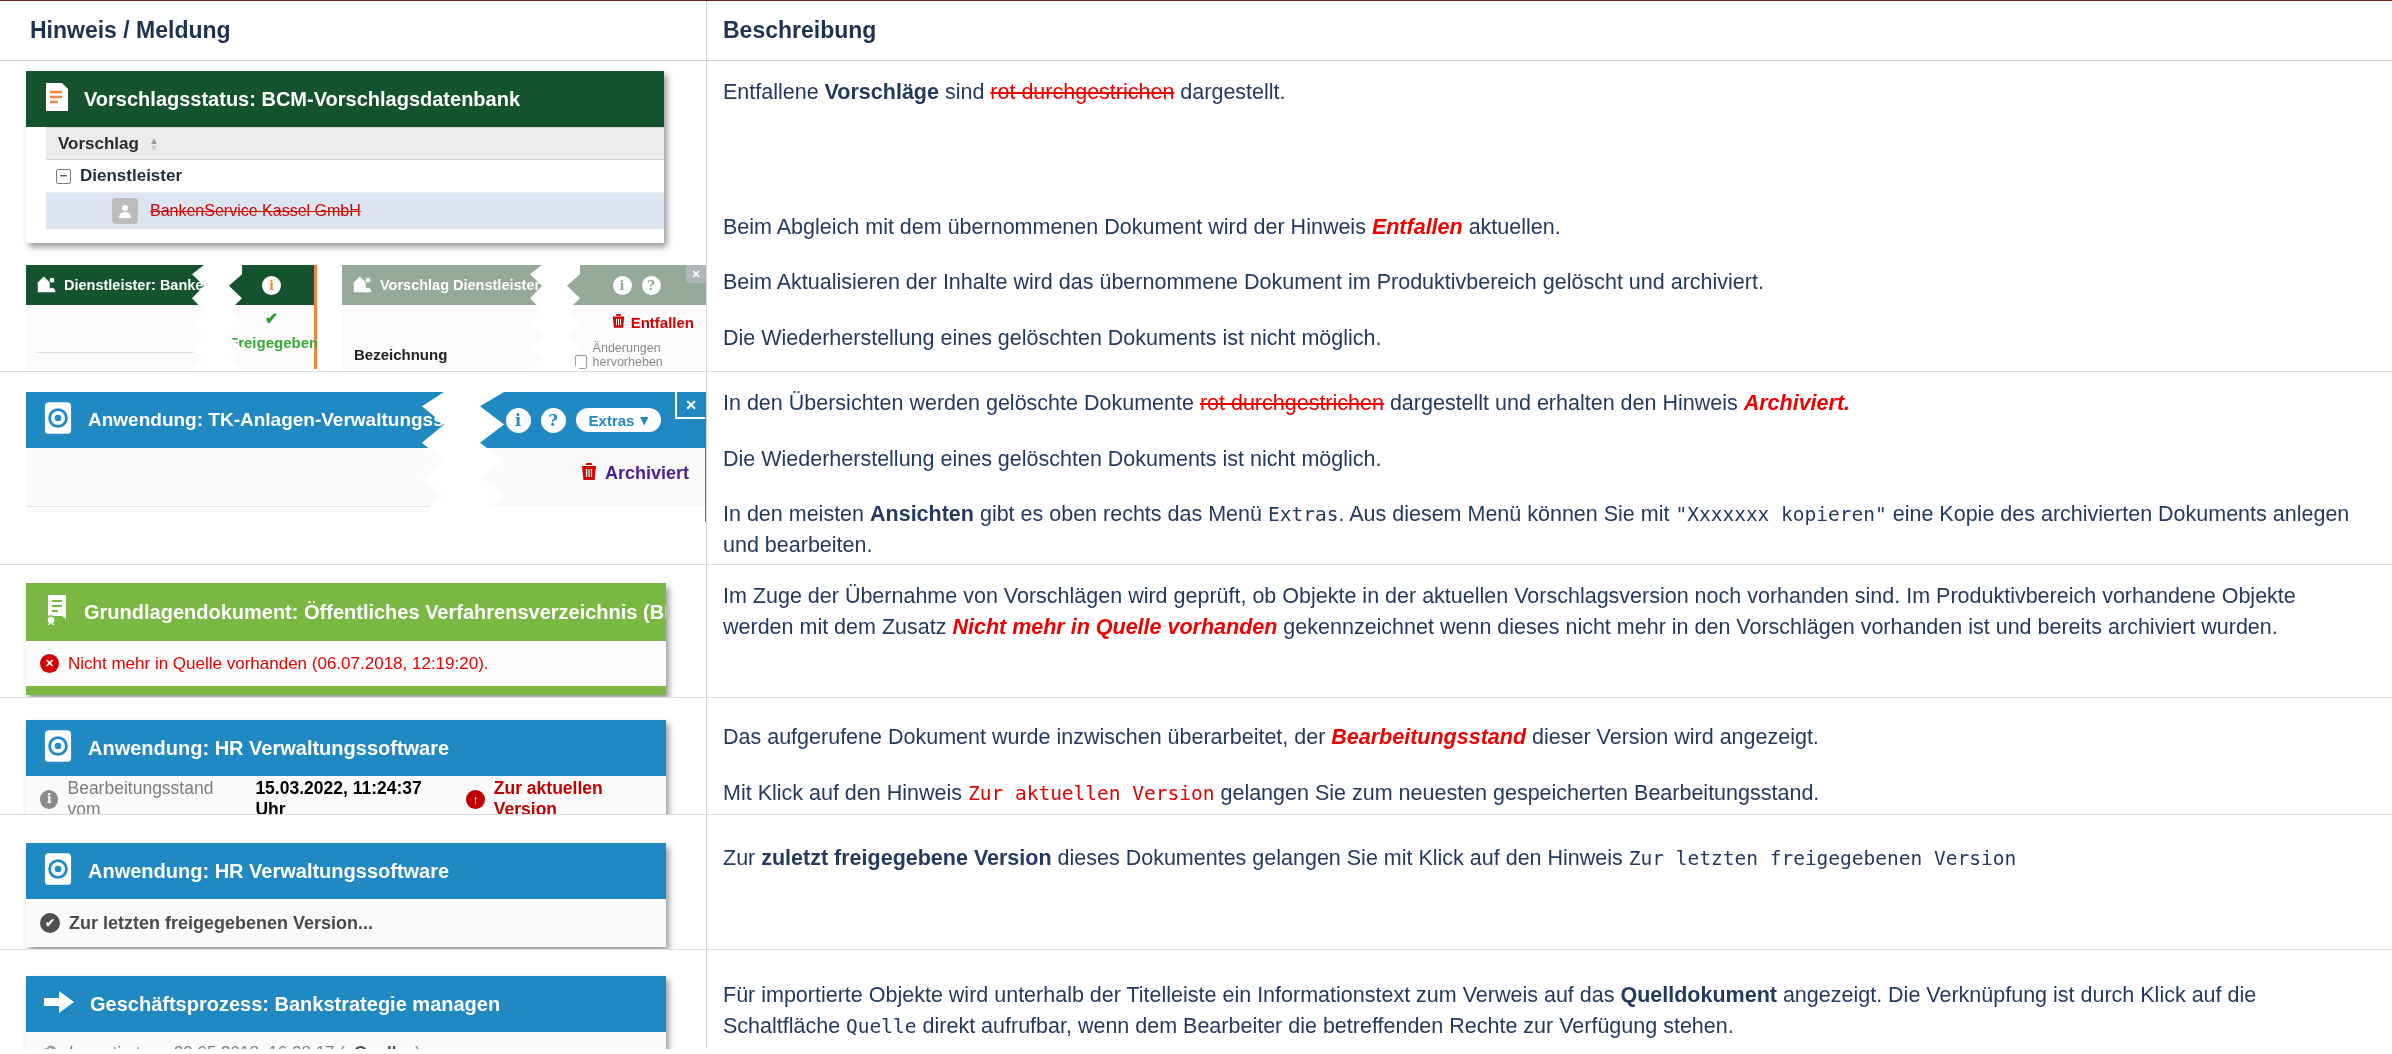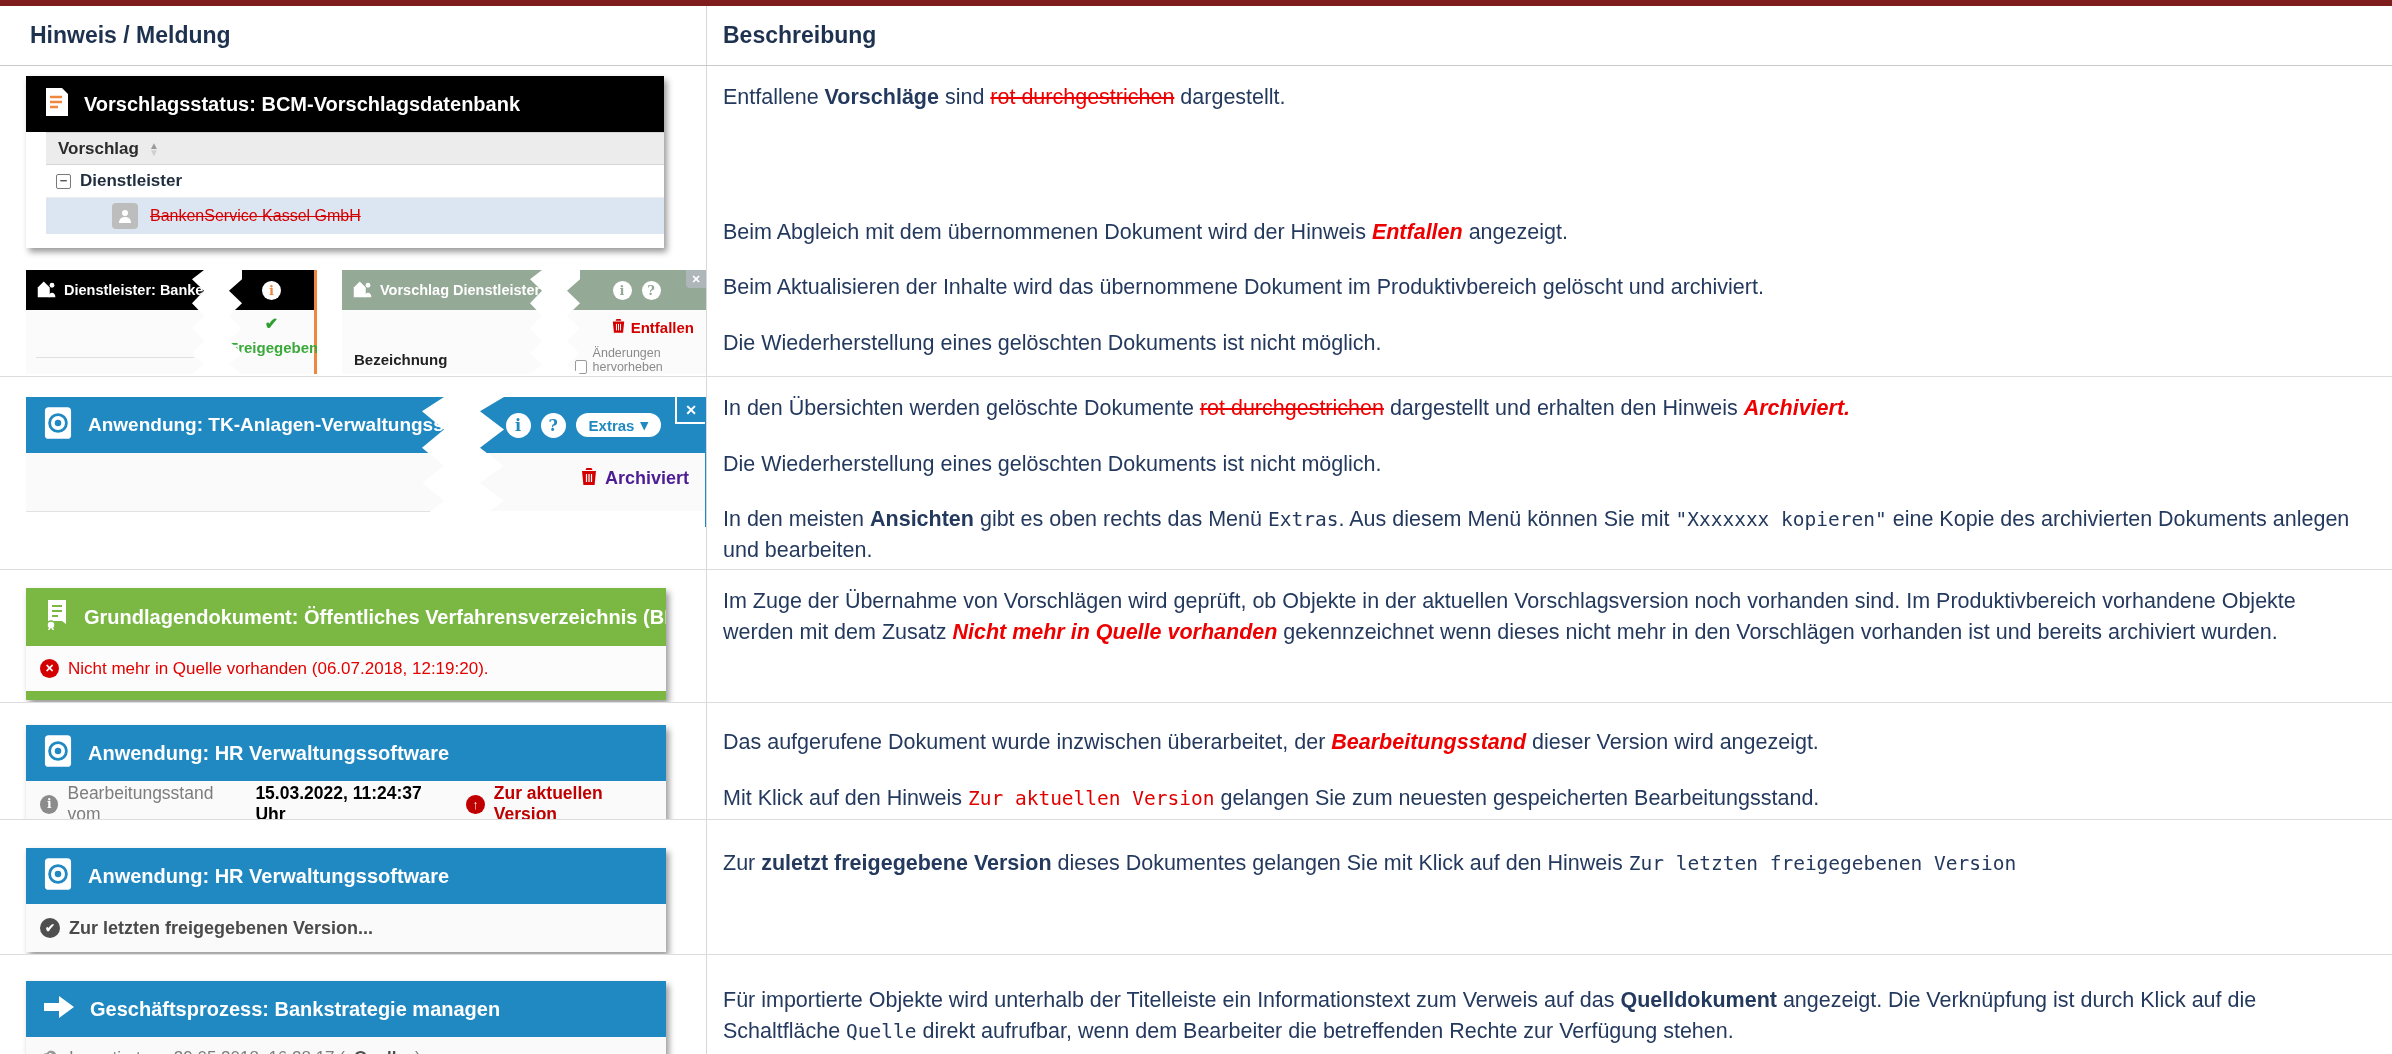--- a/index.html
+++ b/index.html
@@ -1,19 +1,19 @@
 <!DOCTYPE html>
 <html><head>
 <meta charset="utf-8">
 <style>
   * { box-sizing: border-box; margin: 0; padding: 0; }
   html,body { background:#fff; }
   body { font-family:"Liberation Sans", sans-serif; width:2392px; height:1054px; overflow:hidden; }
 
-  .help-table { width:2392px; height:1054px; border-top:6px solid #7f1d1d; }
+  .help-table { width:2392px; height:1054px; border-top:1px solid #7f1d1d; }
   .thead { display:flex; height:60px; border-bottom:1px solid #c9c9c9; align-items:center; }
   .hcell { font-weight:bold; color:#1e3250; font-size:23px; }
   .hcell.left { width:707px; padding-left:30px; align-self:stretch; display:flex; align-items:center; border-right:1px solid #d8d8d8; }
   .hcell.right { flex:1; padding-left:16px; }
 
   .trow { display:flex; border-bottom:1px solid #dcdcdc; }
   .trow:last-child { border-bottom:none; }
   .cell-left { width:707px; border-right:1px solid #d8d8d8; position:relative; overflow:hidden; }
   .cell-right { flex:1; padding:16px 24px 0 16px; color:#24395e; font-size:21.5px; overflow:hidden; }
 
@@ -34,21 +34,21 @@
   .dpara.gap-before { margin-top:104px; }
   .seg-b { font-weight:bold; }
   .seg-rs { color:#ee0000; text-decoration:line-through; }
   .seg-ri { color:#ee0000; font-style:italic; font-weight:600; }
   .seg-m { font-family:"DejaVu Sans Mono","Liberation Mono",monospace; font-size:19.5px; }
   .seg-mr { font-family:"DejaVu Sans Mono","Liberation Mono",monospace; font-size:19.5px; color:#e00000; }
 
   
   .panel { background:#fff; filter:drop-shadow(3px 4px 3px rgba(0,0,0,.40)); }
   .phead { height:56px; display:flex; align-items:center; gap:16px; padding:0 18px; color:#fff; font-weight:bold; font-size:20px; white-space:nowrap; overflow:hidden; }
-  .bg-orange { background:#000000; } .bg-blue { background:#2189C2; }
+  .bg-orange { background:#14532d; } .bg-blue { background:#2189C2; }
   .bg-green  { background:#7AB843; } .bg-sage { background:#95A997; }
 
   
   .tree-panel { width:638px; }
   .tree-inner { margin-left:20px; }
   .tbl-hdr { height:33px; background:#ececec; border-top:1px solid #d5d5d5; border-bottom:1px solid #d5d5d5; display:flex; align-items:center; gap:10px; padding:0 12px; font-weight:bold; color:#2b2b2b; font-size:17px; }
   .sort-icons { display:inline-flex; flex-direction:column; line-height:7px; font-size:10px; }
   .sort-up { color:#9a9a9a; } .sort-down { color:#cfcfcf; }
   .tree-parent { height:33px; display:flex; align-items:center; gap:9px; padding-left:10px; font-weight:bold; color:#1f2d3d; font-size:17px; border-bottom:1px solid #ededed; }
   .expander { width:15px; height:15px; border:1px solid #7a7a7a; border-radius:2px; font-size:13px; line-height:12px; text-align:center; color:#555; background:#fff; }
@@ -221,21 +221,21 @@
               <span class="checkbox"></span>
               <span>Änderungen hervorheben</span>
             </div>
           </div>
         </div>
       </div>
     </div>
     <div class="cell-right">
         <div>
           <p class="dpara"><span>Entfallene </span><span class="seg-b">Vorschläge</span><span> sind </span><span class="seg-rs">rot durchgestrichen</span><span> dargestellt.</span></p>
-          <p class="dpara gap-before"><span>Beim Abgleich mit dem übernommenen Dokument wird der Hinweis </span><span class="seg-ri">Entfallen</span><span> angezeigt.</span></p>
+          <p class="dpara gap-before"><span>Beim Abgleich mit dem übernommenen Dokument wird der Hinweis </span><span class="seg-ri">Entfallen</span><span> aktuellen.</span></p>
           <p class="dpara"><span>Beim Aktualisieren der Inhalte wird das übernommene Dokument im Produktivbereich gelöscht und archiviert.</span></p>
           <p class="dpara"><span>Die Wiederherstellung eines gelöschten Dokuments ist nicht möglich.</span></p>
         </div>
       </div>
   </div>
 
   <div class="trow r2">
     <div class="cell-left">
       <div class="r2-wrap">
         <div class="panel card-main2 torn-r-big">

